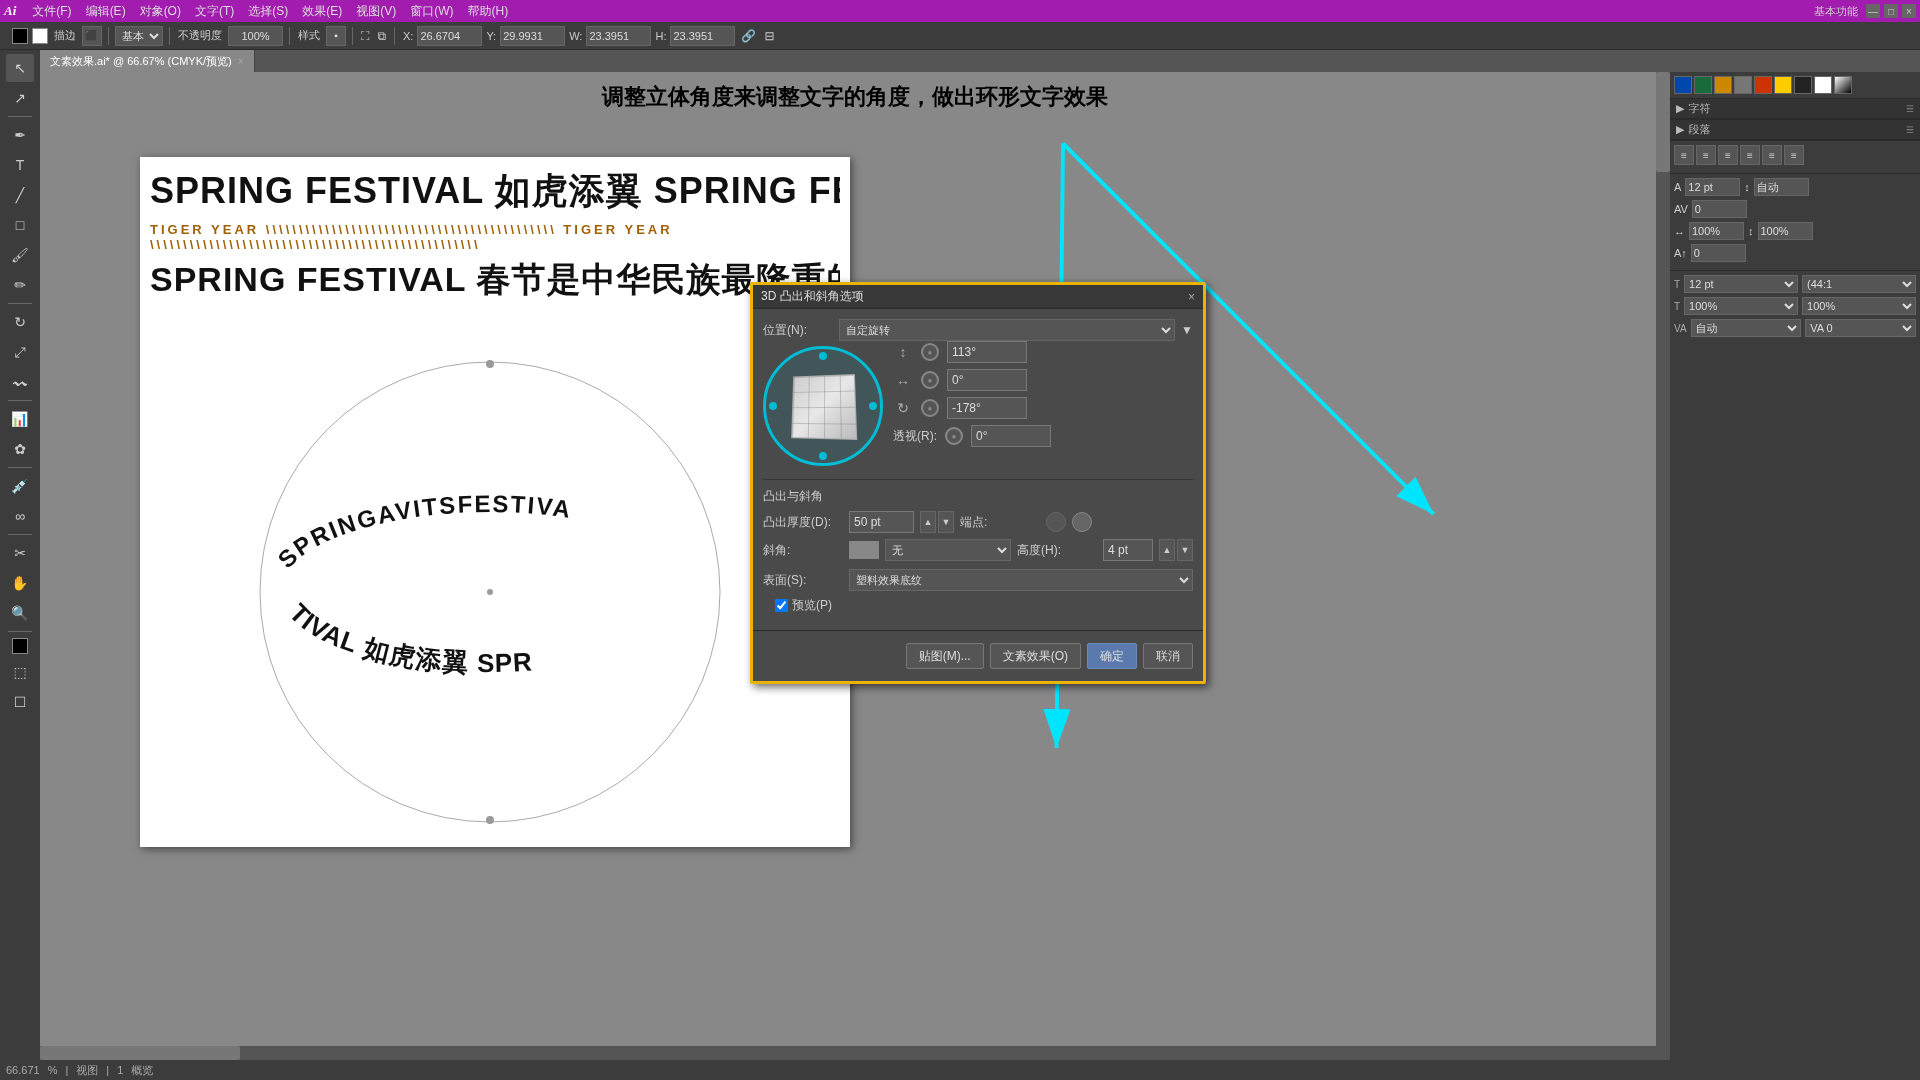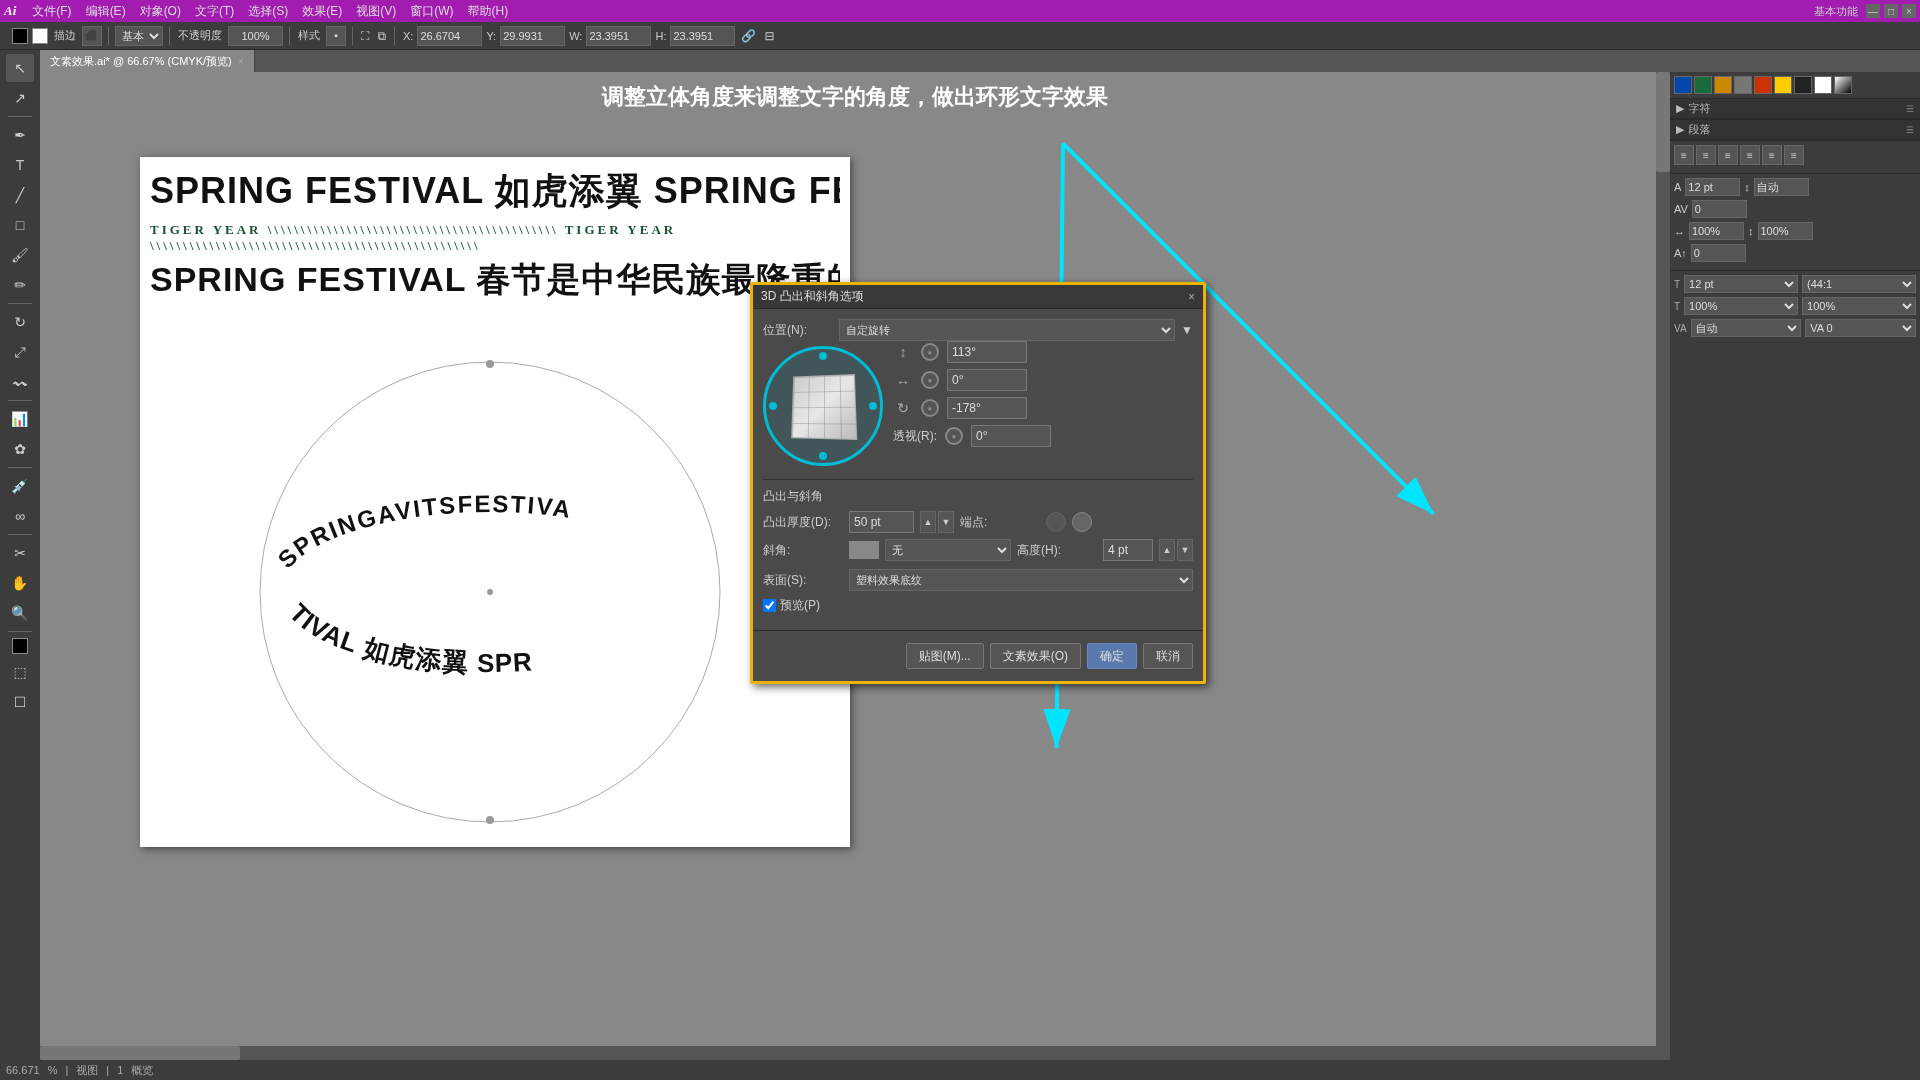--- a/index.html
+++ b/index.html
@@ -214,21 +214,21 @@
       background: #888;
       overflow: hidden;
     }
 
     
     #annotation {
       position: absolute;
       top: 10px;
       left: 50%;
       transform: translateX(-50%);
-      color: #ffffff;
+      color: #000000;
       font-size: 22px;
       font-weight: bold;
       white-space: nowrap;
       z-index: 10;
     }
 
     
     #artboard {
       position: absolute;
       top: 85px;
@@ -249,22 +249,22 @@
       color: #111;
       letter-spacing: 1px;
       white-space: nowrap;
       overflow: hidden;
     }
     .art-line2 {
       position: absolute;
       top: 65px; left: 10px; right: 10px;
       font-size: 13px;
       font-weight: bold;
-      font-family: Liberation Serif, serif;
-      color: #14532d;
+      font-family: Liberation Sans, sans-serif;
+      color: #a16207;
       letter-spacing: 3px;
     }
     .art-line3 {
       position: absolute;
       top: 100px; left: 10px; right: 10px;
       font-size: 34px;
       font-weight: bold;
       font-family: Arial, sans-serif;
       color: #111;
       letter-spacing: 1px;
@@ -950,21 +950,21 @@
       </div>
     </div>
 
     <div class="dc-two-col">
       <span class="dc-label">表面(S):</span>
       <select class="dc-select">
         <option>塑料效果底纹</option>
       </select>
     </div>
 
-    <div style="display:flex;align-items:center;gap:4px;margin:6px 0;">
+    <div style="display:flex;align-items:center;gap:4px;margin:6px 12px;">
       <input type="checkbox" checked="" style="">
       <span class="dc-label">预览(P)</span>
     </div>
   </div>
 
   <div id="dialog-btns">
     <button class="dlg-btn">贴图(M)...</button>
     <button class="dlg-btn">文素效果(O)</button>
     <button class="dlg-btn primary">确定</button>
     <button class="dlg-btn">联消</button>

